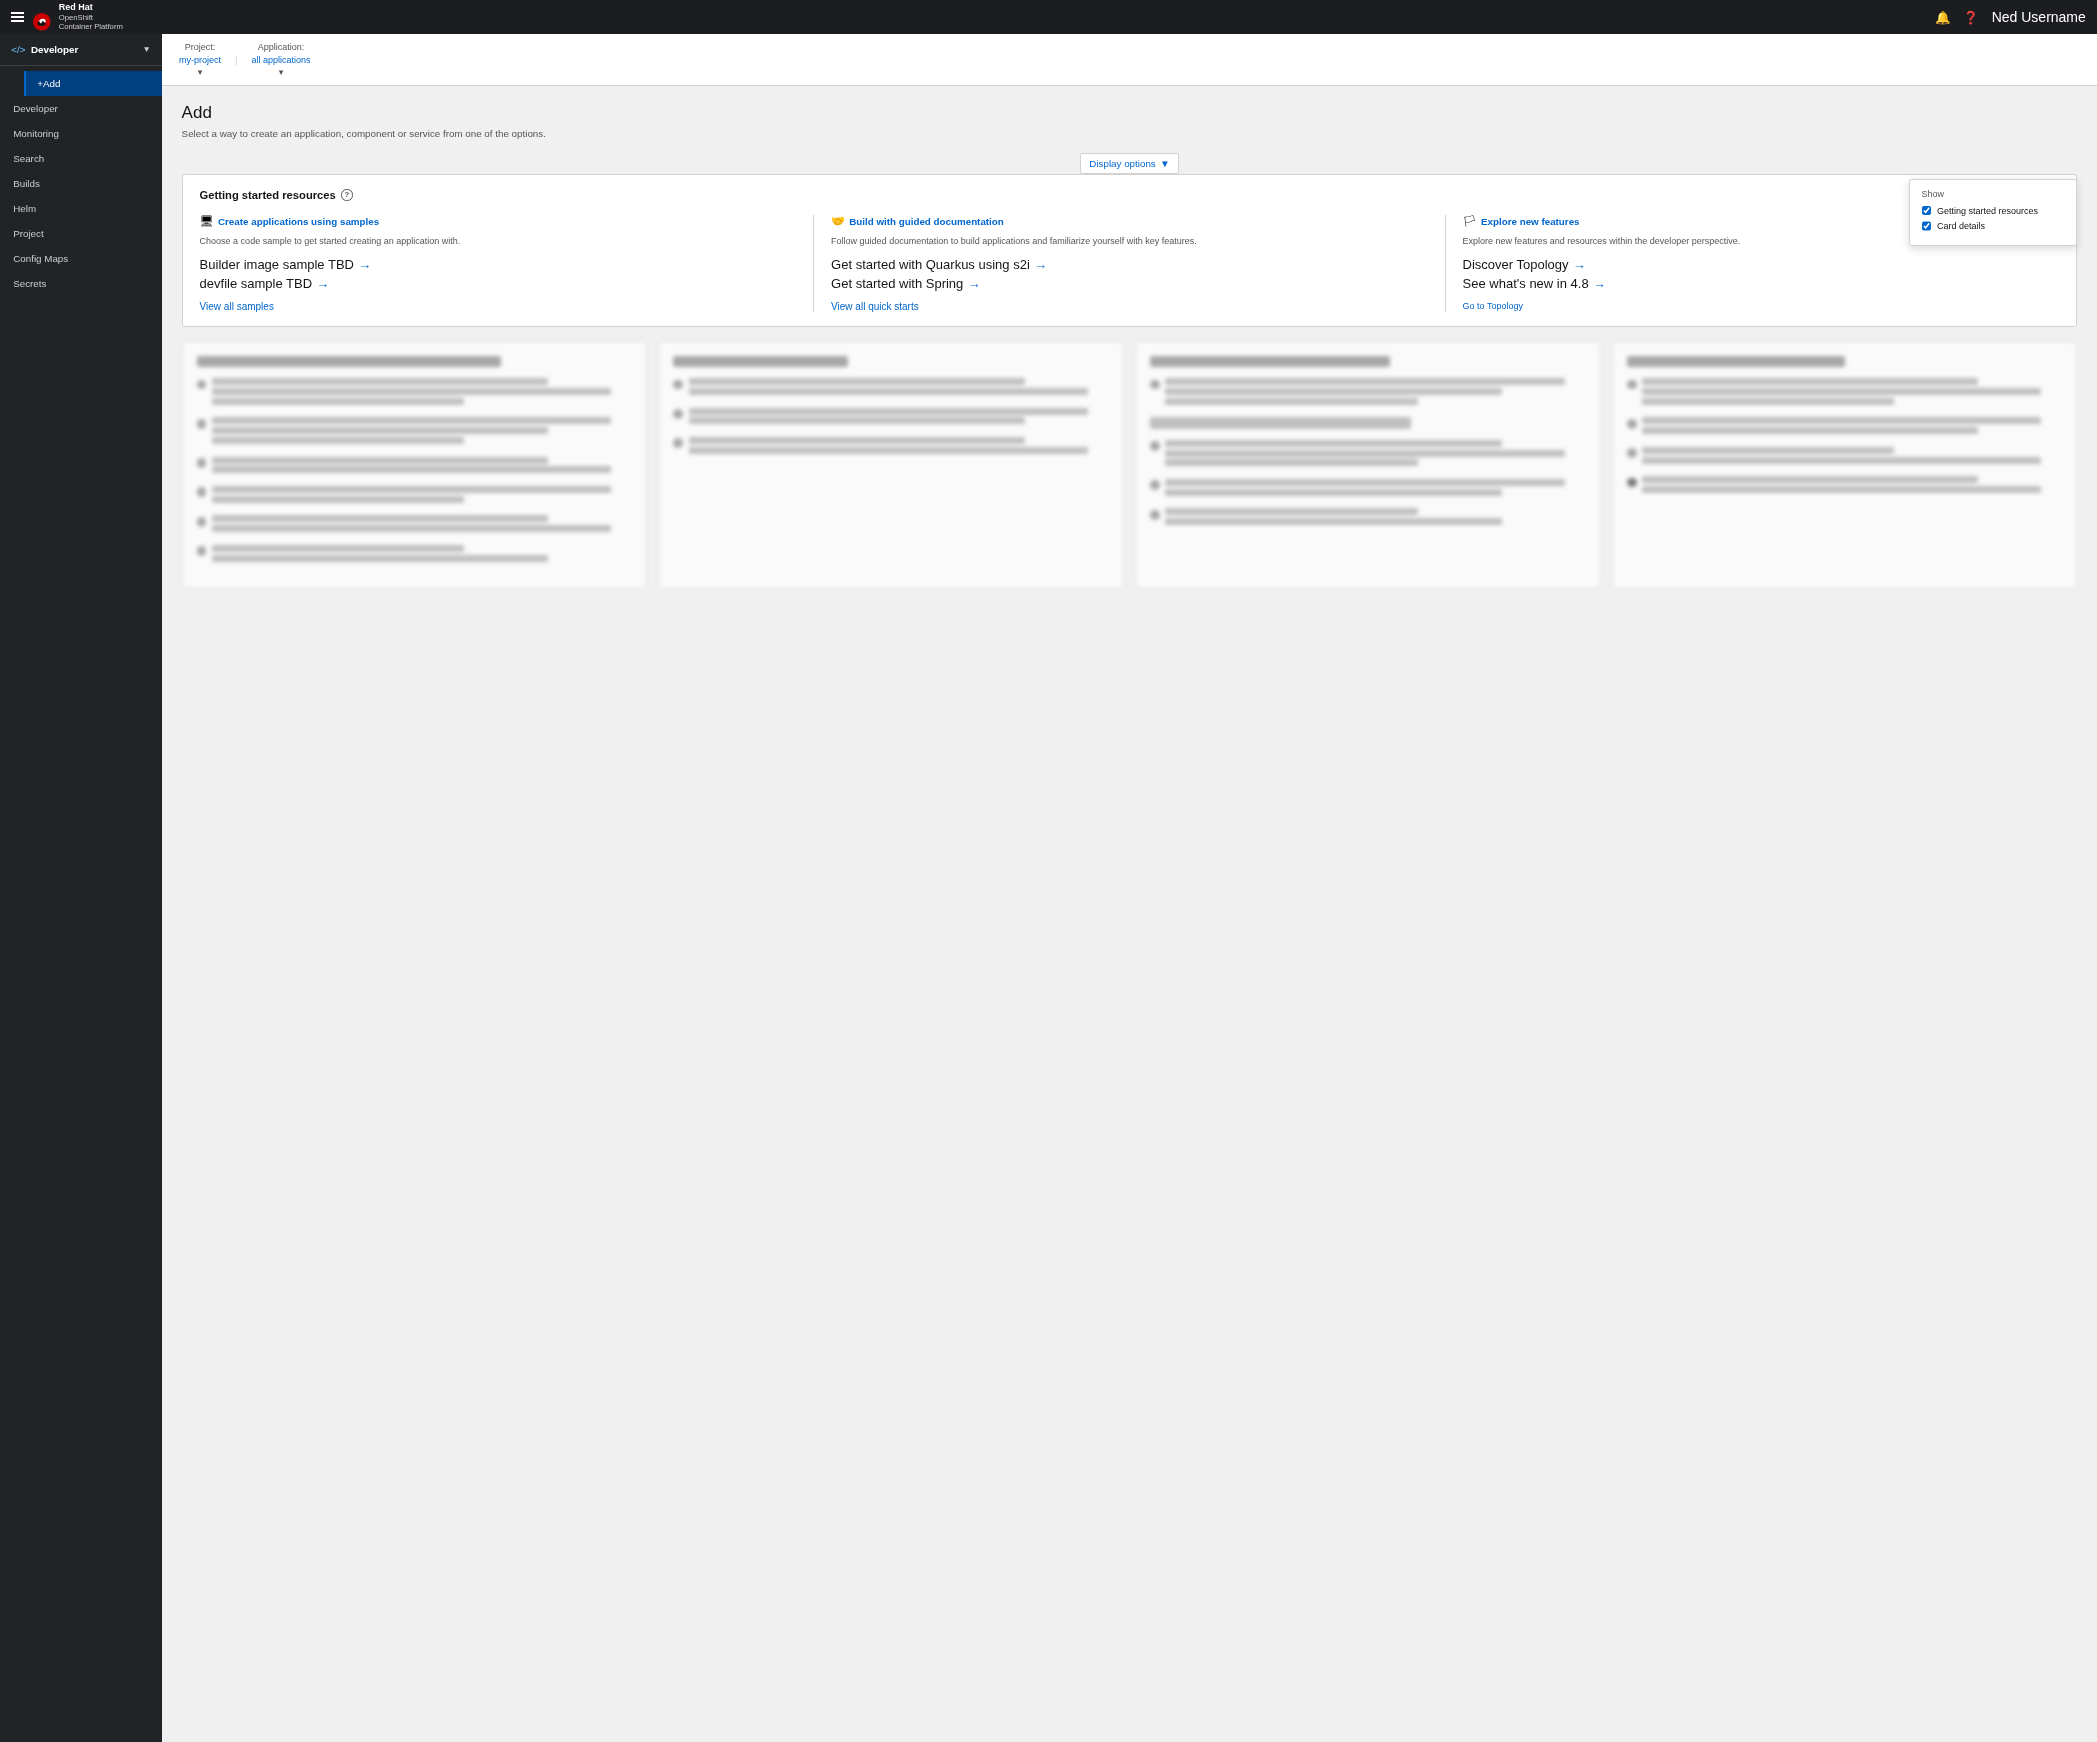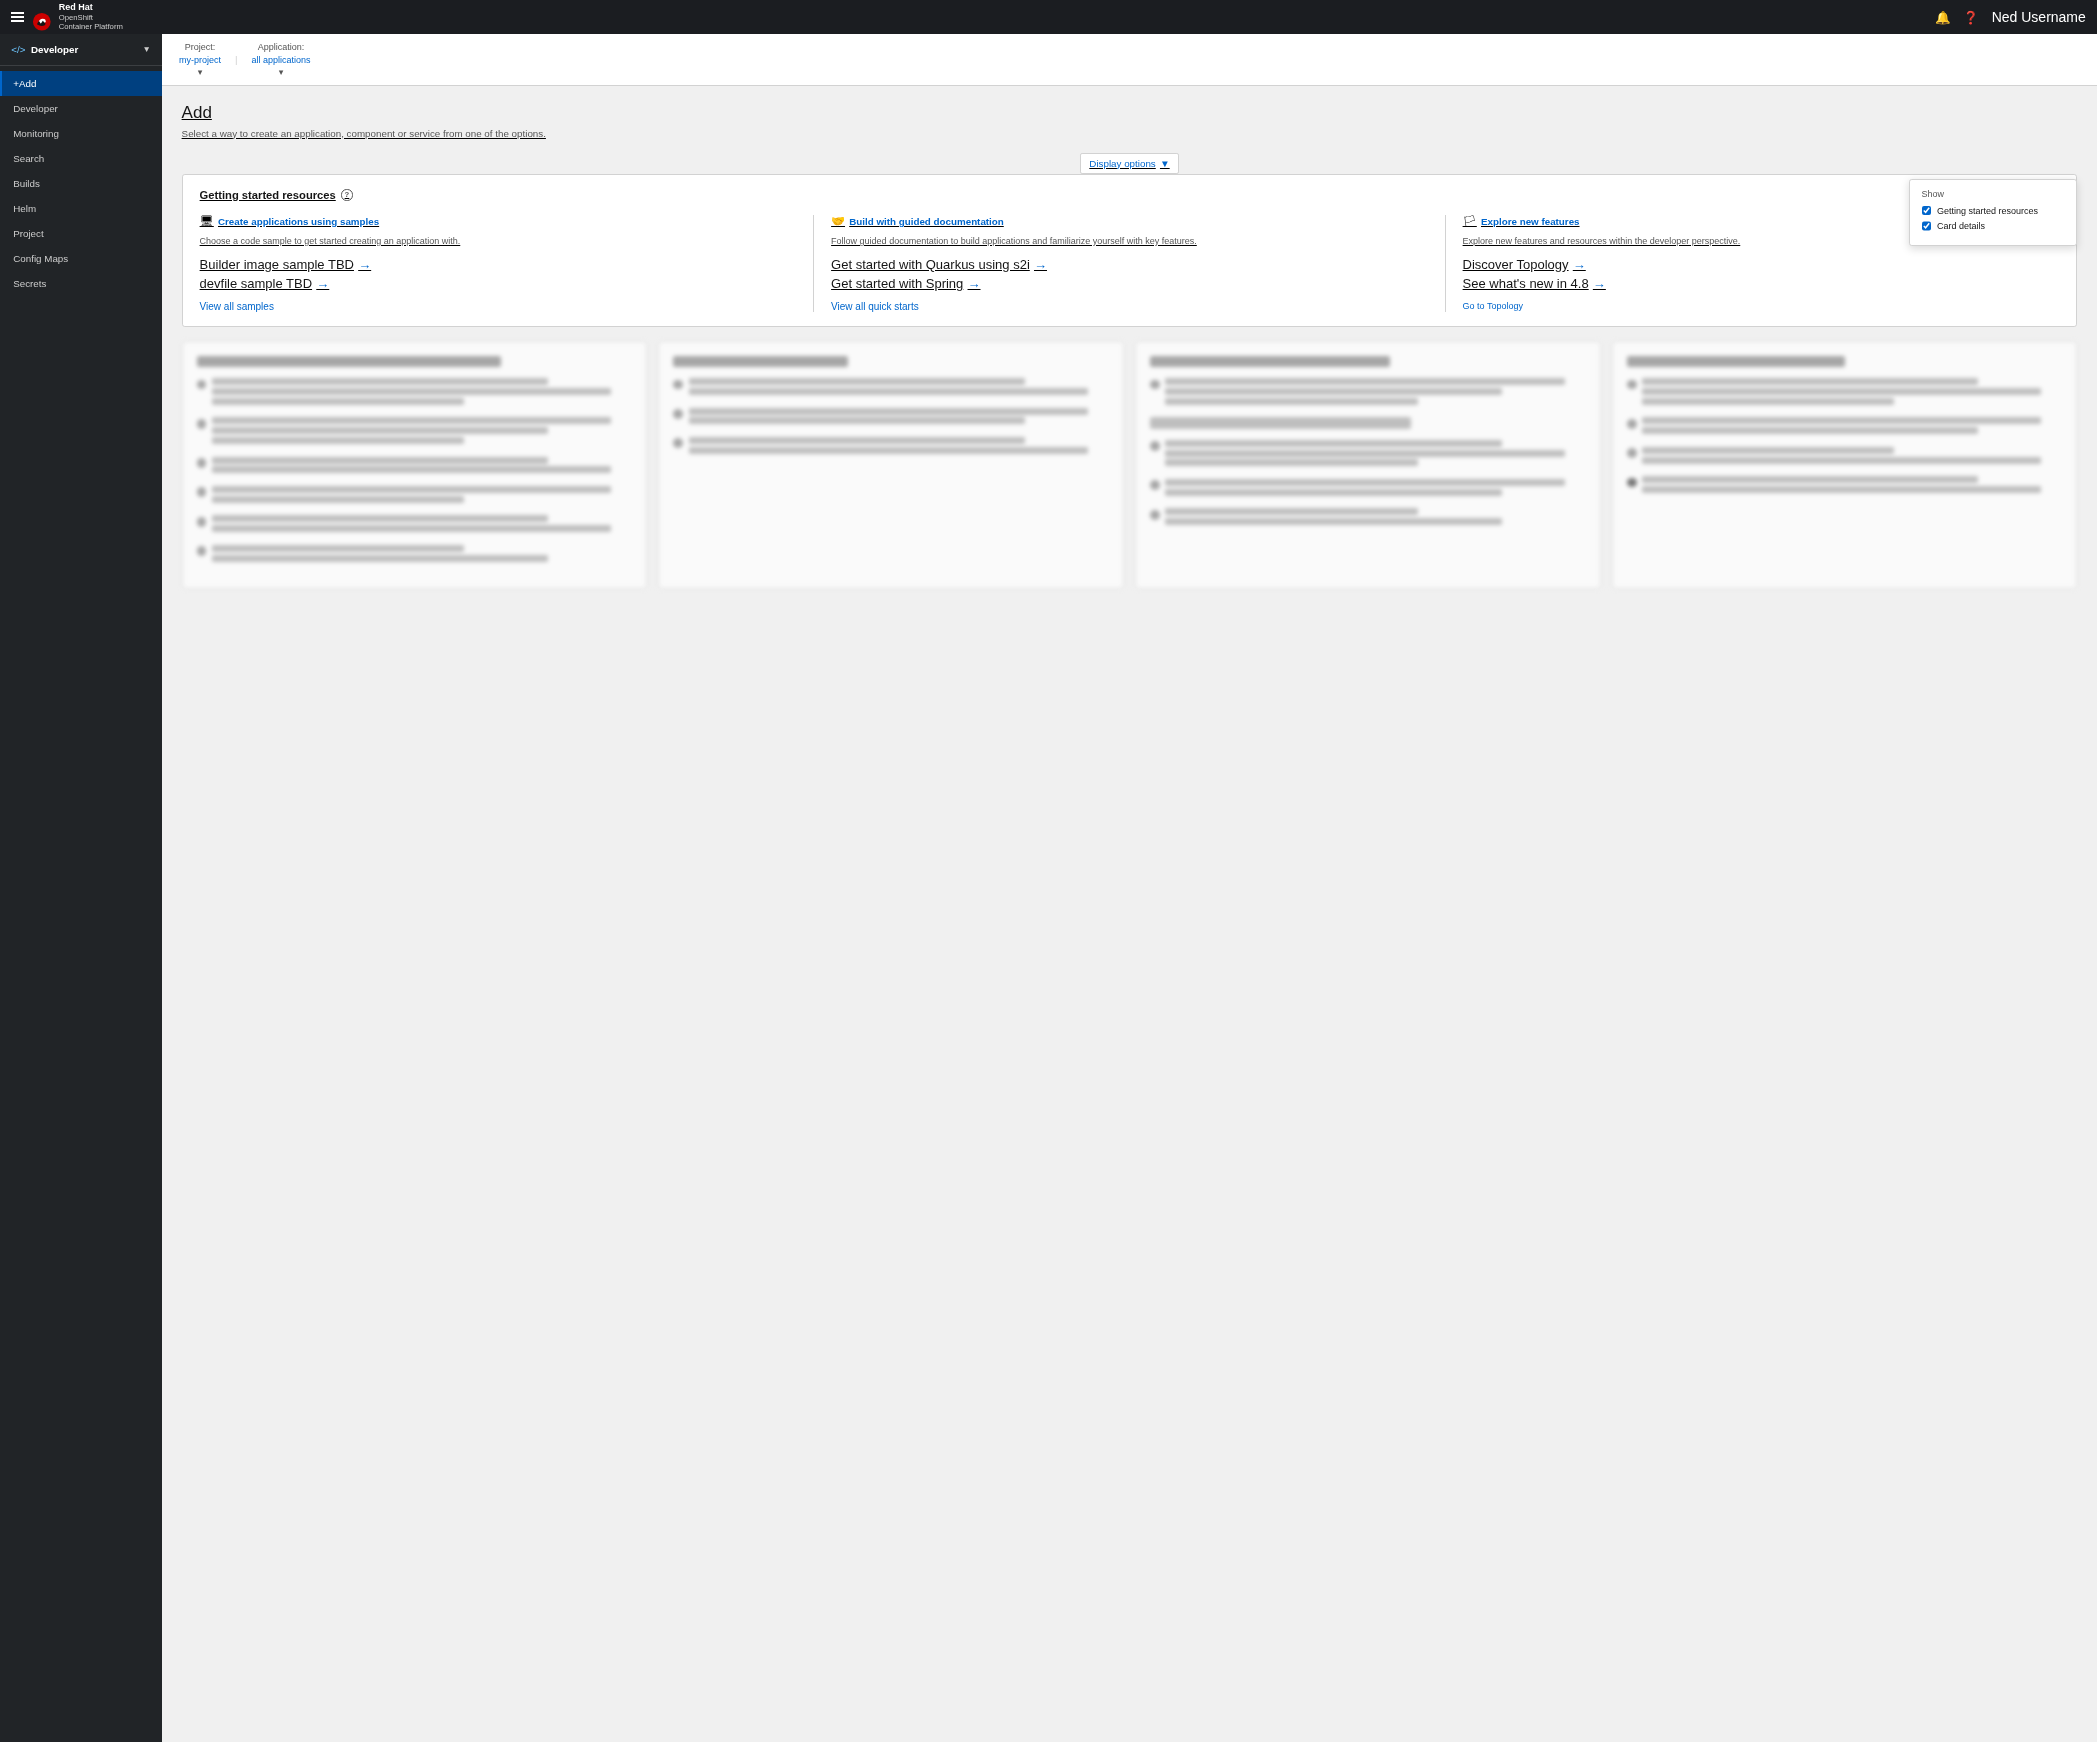--- a/index.html
+++ b/index.html
@@ -61,20 +61,21 @@
       font-size: 9.8px;
       display: flex;
       align-items: center;
       gap: 5.6px;
       border-left: 2.1px solid transparent;
     }
     .sidebar-item.active {
       background: #004080;
       color: #fff;
       border-left-color: #06c;
+      margin-left: 24px;
     }
 
     
     .main-content { flex: 1; overflow-y: auto; background: #f0f0f0; position: relative; }
 
     
     .header-bar {
       background: #fff;
       border-bottom: 0.7px solid #d2d2d2;
       padding: 8.4px 17px;
@@ -90,21 +91,21 @@
       cursor: pointer;
       color: #333;
       flex-direction: column;
     }
     .project-selector .label { color: #555; }
     .project-selector .value { color: #06c; font-weight: 500; }
     .project-selector .caret { color: #555; font-size: 7.7px; }
     .separator { color: #d2d2d2; margin: 0 2.8px; }
 
     
-    .page-content { padding: 17px 19.6px; text-decoration: underline; }
+    .page-content { padding: 17px 19.6px; }
     .page-title { font-size: 17px; font-weight: 400; color: #151515; margin-bottom: 4.2px; }
     .page-subtitle { font-size: 9.8px; color: #555; margin-bottom: 14px; }
 
     
     .display-options-bar {
       display: flex;
       justify-content: center;
       margin-bottom: 0;
       position: relative;
     }

